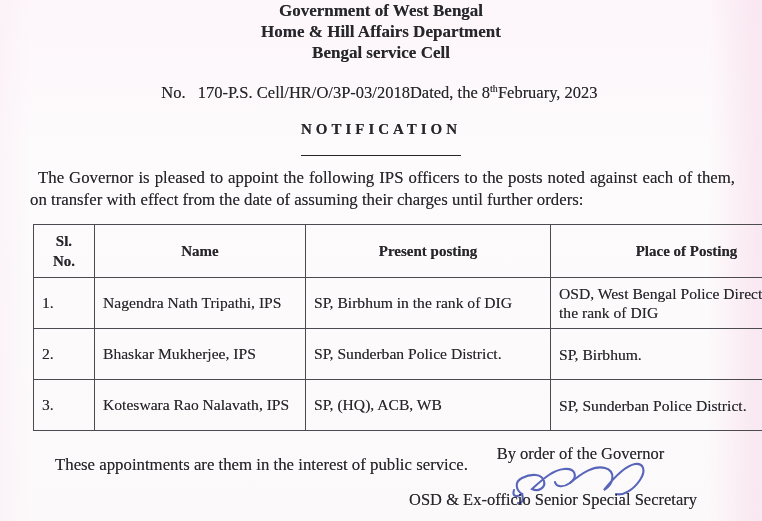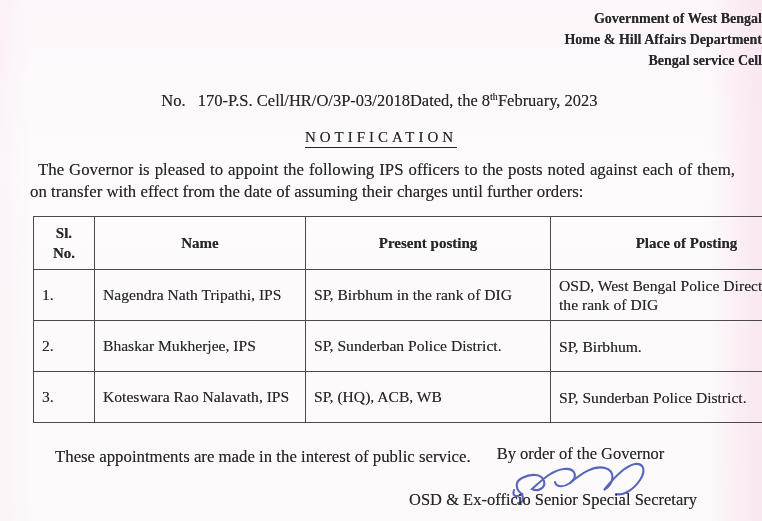--- a/index.html
+++ b/index.html
@@ -13,47 +13,47 @@
     font-family: "Liberation Serif", "DejaVu Serif", serif;
     color: #26262b;
     background:
       linear-gradient(90deg, rgba(250,238,245,0.55) 0%, rgba(255,255,255,0) 4%, rgba(255,255,255,0) 93%, rgba(247,221,235,0.6) 99%),
       linear-gradient(180deg, #fdf6fa 0%, #fdfbfc 30%, #fcf9fa 100%);
     position: relative;
   }
   .scan-text { text-shadow: 0 0 0.5px rgba(40,40,50,0.55); }
 
   .doc-header {
-    text-align: right;
-    padding-top: 8px;
+    text-align: center;
+    padding-top: 0;
     line-height: 21px;
     font-weight: bold;
-    font-size: 14px;
+    font-size: 17px;
   }
 
   .ref-row {
     display: flex;
     justify-content: center;
     margin: 20px 58px 0 55px;
     font-size: 16.5px;
   }
   .ref-left .ref-label { margin-right: 12px; }
   sup.ord { font-size: 10px; vertical-align: super; line-height: 0; }
 
   .notif-title-wrap {
     text-align: center;
     margin-top: 17px;
   }
   .notif-title {
     display: inline-block;
-    font-weight: normal;
+    font-weight: bold;
     font-size: 15px;
     letter-spacing: 4px;
     border-bottom: 1.6px solid #26262b;
-    padding-bottom: 1px;
+    padding-bottom: 17px;
   }
 
   .body-paragraph {
     margin: 11px 27px 8px 30px;
     font-size: 16.8px;
     line-height: 1.32;
     text-align: justify;
     text-indent: 8px;
   }
 
@@ -157,21 +157,21 @@
     </tr>
     <tr>
       <td class="cell-sl">3.</td>
       <td class="cell-name">Koteswara Rao Nalavath, IPS</td>
       <td class="cell-present">SP, (HQ), ACB, WB</td>
       <td class="cell-place">SP, Sunderban Police District.</td>
     </tr>
   </tbody>
 </table>
 
-<p class="closing-line scan-text">These appointments are made in the interest of public service.</p>
+<p class="closing-line scan-text">These appointments are them in the interest of public service.</p>
 
 <div class="signature-block scan-text">
   <div class="by-order">By order of the Governor</div>
   <svg class="signature-svg" width="150" height="46" viewBox="0 0 150 46">
     <g fill="none" stroke="#3b4cb0" stroke-width="2.1" stroke-linecap="round" opacity="0.85">
       <path d="M6,30 C4,36 8,38 14,34 C8,30 6,22 14,18 C24,13 34,14 36,21 C38,28 30,32 24,29 C33,21 44,10 56,9 C68,8 70,17 62,23 C55,28 48,27 47,22"></path>
       <path d="M62,23 C74,13 86,5 97,8 C108,11 106,24 96,30 C104,20 116,6 127,4 C136,3 138,11 132,20 C126,29 116,36 108,34"></path>
       <path d="M14,34 C16,40 14,44 10,43"></path>
     </g>
   </svg>

